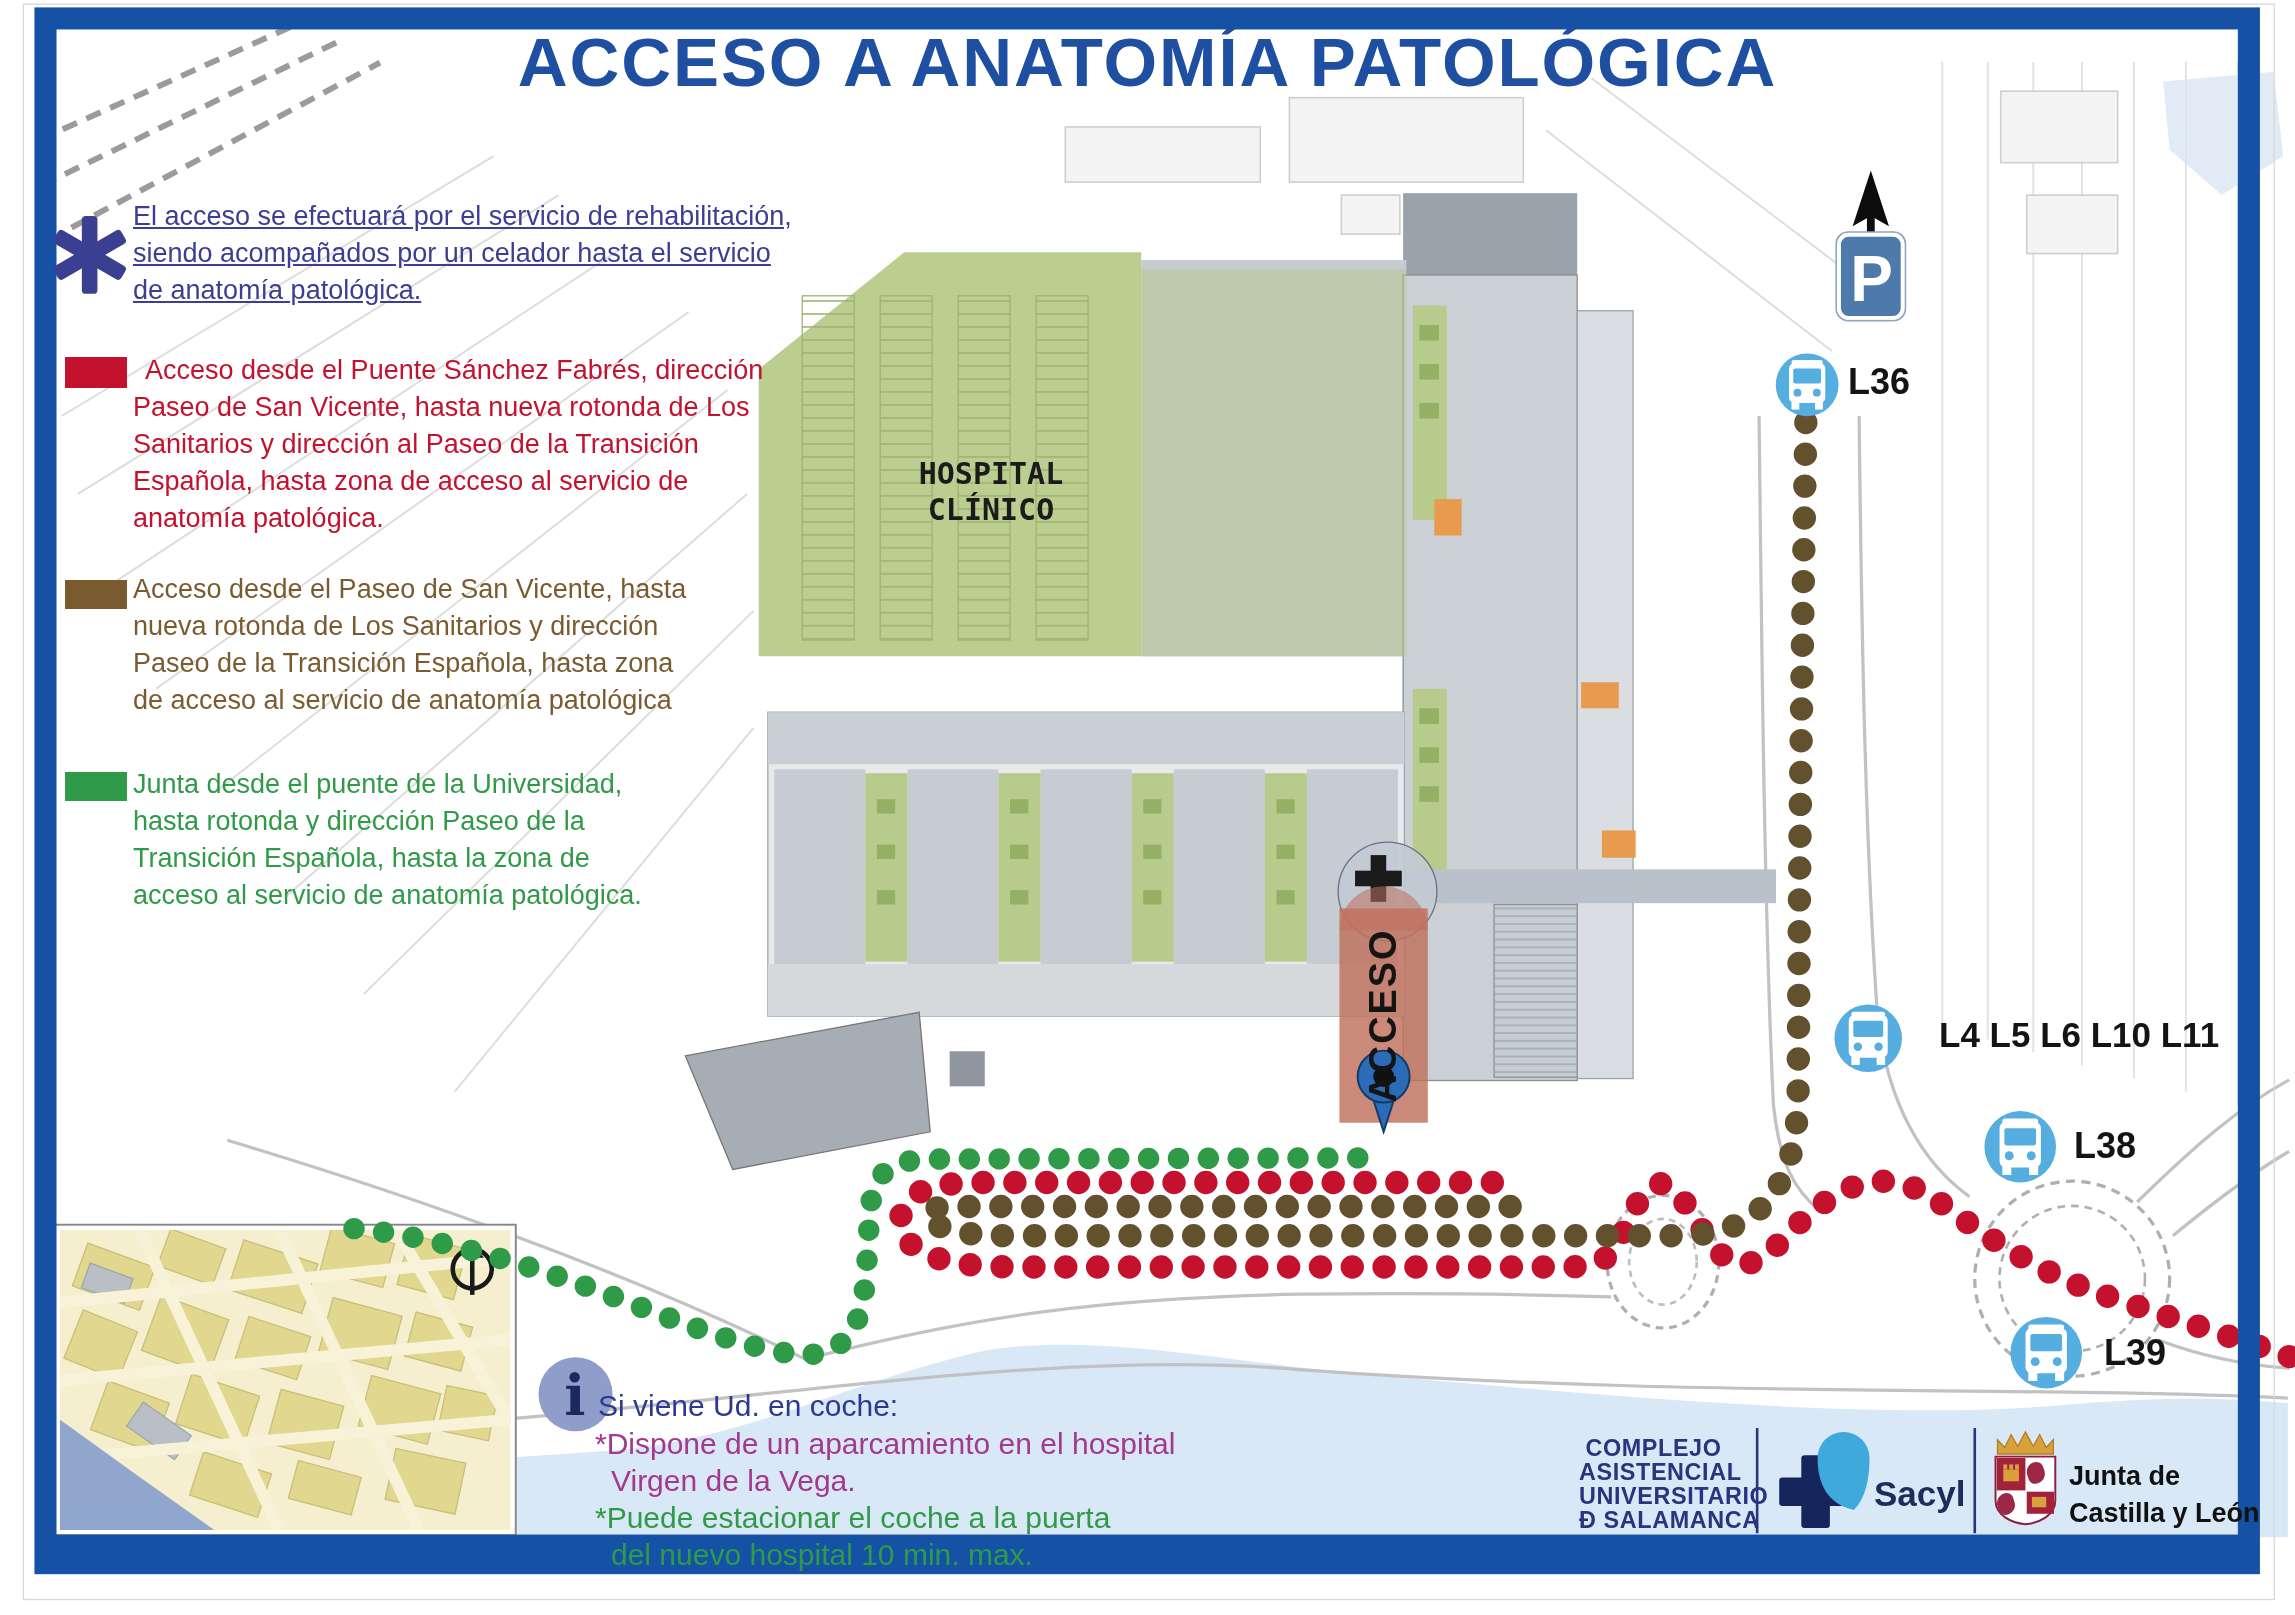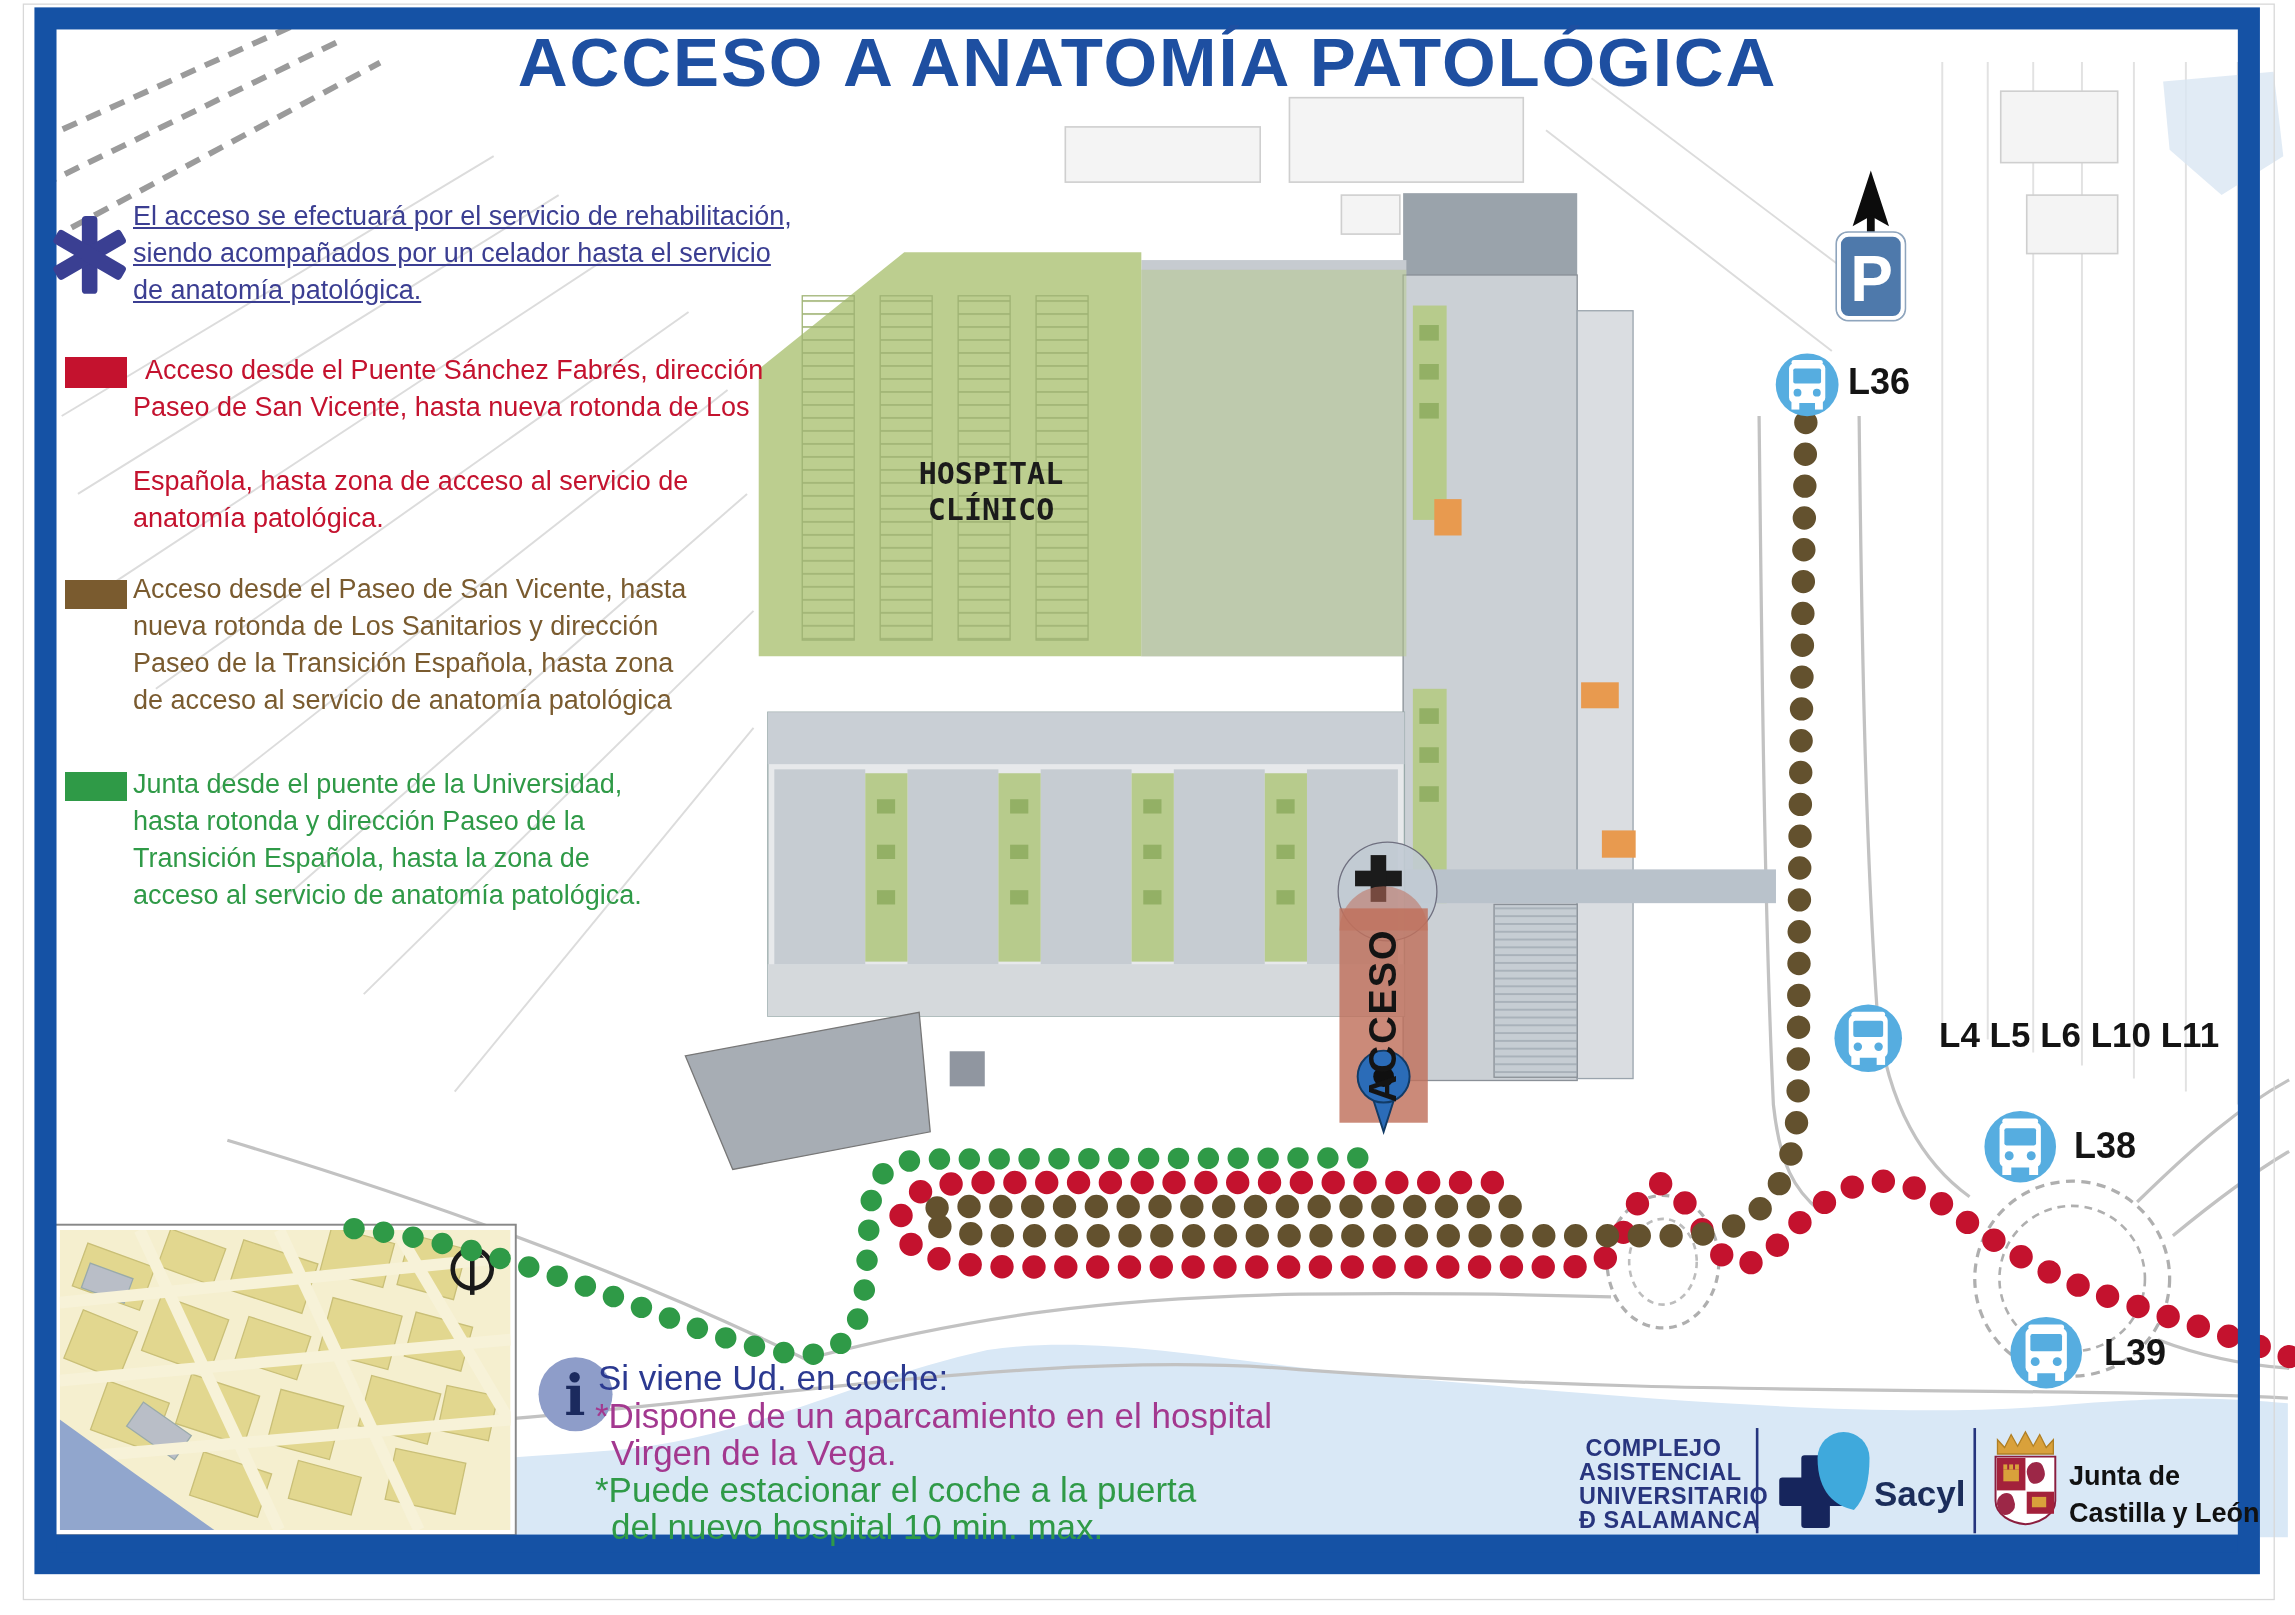--- a/index.html
+++ b/index.html
@@ -16,21 +16,21 @@
   .sw{position:absolute;width:62px;}
   .hosp{position:absolute;left:900px;width:182px;text-align:center;color:#1b1b1b;
         font-family:"DejaVu Sans Mono",monospace;font-weight:bold;font-size:30px;}
   .acceso{position:absolute;left:1267px;top:993px;width:234px;height:45px;text-align:center;
           transform:rotate(-90deg);font-size:38px;font-weight:bold;color:#141414;letter-spacing:1.9px;}
   .buslbl{position:absolute;font-weight:bold;color:#141414;font-size:36px;}
   .pletter{position:absolute;left:1841px;top:242px;width:61px;text-align:center;
            color:#fff;font-size:64px;font-weight:bold;}
   .iletter{position:absolute;left:557px;top:1362px;width:36px;text-align:center;
            font-family:"DejaVu Serif",serif;font-weight:bold;font-size:56px;color:#1B2A5E;}
-  .info{font-size:35px;font-weight:500;}
+  .info{font-size:30px;font-weight:500;margin-top:31px;}
   .foot{position:absolute;font-weight:bold;}
   .complejo{left:1579px;width:149px;text-align:center;color:#28357E;font-size:23.4px;letter-spacing:0.6px;}
 </style>
 </head>
 <body>
 
 <div class="stage">
 
 <svg viewBox="0 0 3533 2487" width="2295" height="1616">
   <defs>
@@ -300,20 +300,21 @@
 
 <div class="txt title">ACCESO A ANATOMÍA PATOLÓGICA</div>
 
 <div class="txt note" style="left:133px;top:201px;">El acceso se efectuará por el servicio de rehabilitación,</div>
 <div class="txt note" style="left:133px;top:238px;">siendo acompañados por un celador hasta el servicio</div>
 <div class="txt note" style="left:133px;top:275px;">de anatomía patológica.</div>
 
 <div class="sw" style="left:65px;top:357px;height:31px;background:#C4122E;"></div>
 <div class="txt leg c-red" style="left:133px;top:355px;margin-left:12px;">Acceso desde el Puente Sánchez Fabrés, dirección</div>
 <div class="txt leg c-red" style="left:133px;top:392px;">Paseo de San Vicente, hasta nueva rotonda de Los</div>
+<div class="txt leg c-red" style="left:133px;top:429px;">Sanitarios y dirección al Paseo de la Transición</div>
 <div class="txt leg c-red" style="left:133px;top:466px;">Española, hasta zona de acceso al servicio de</div>
 <div class="txt leg c-red" style="left:133px;top:503px;">anatomía patológica.</div>
 
 <div class="sw" style="left:65px;top:580px;height:29px;background:#7A5B2F;"></div>
 <div class="txt leg c-brown" style="left:133px;top:574px;">Acceso desde el Paseo de San Vicente, hasta</div>
 <div class="txt leg c-brown" style="left:133px;top:611px;">nueva rotonda de Los Sanitarios y dirección</div>
 <div class="txt leg c-brown" style="left:133px;top:648px;">Paseo de la Transición Española, hasta zona</div>
 <div class="txt leg c-brown" style="left:133px;top:685px;">de acceso al servicio de anatomía patológica</div>
 
 <div class="sw" style="left:65px;top:772px;height:29px;background:#2F9A47;"></div>

